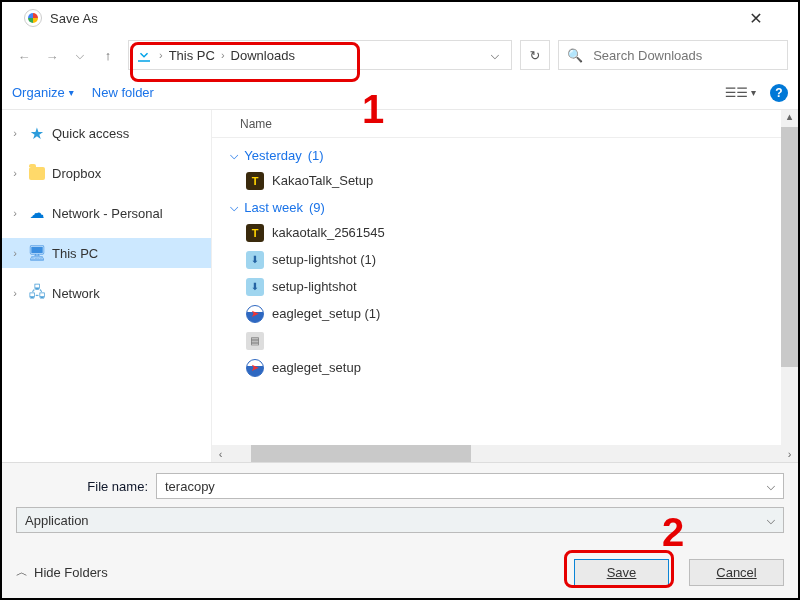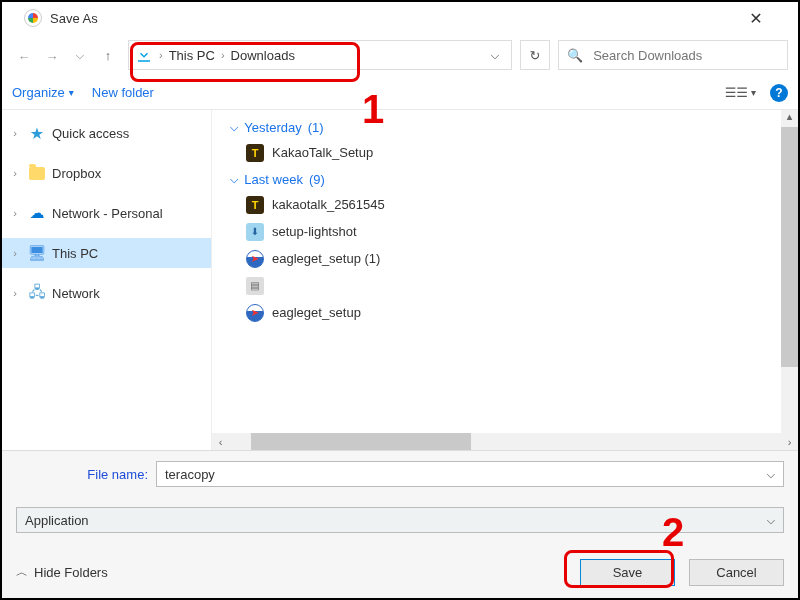--- a/index.html
+++ b/index.html
@@ -64,28 +64,28 @@
   .hscroll .spacer { flex:1; }
   .vscroll { position:absolute; right:0; top:0; bottom:17px; width:17px; background:#f1f1f1; }
   .vscroll .up { height:17px; text-align:center; font-size:11px; color:#666;}
   .vscroll .thumb { width:17px; height:240px; background:#c9c9c9; }
   
   .ann-breadcrumb { position:absolute; border:3px solid #e60000; border-radius:8px; pointer-events:none; }
   .ann-label { position:absolute; color:#e60000; font-weight:900; font-size:40px; font-family: Arial, sans-serif; pointer-events:none; }
   
   .bottom { border-top:1px solid #ddd; background:#f6f6f6; padding:10px 14px 12px 14px; display:flex; flex-direction:column; gap:8px; }
   .brow { display:flex; align-items:center; gap:8px; }
-  .brow label { width:132px; text-align:right; font-size:13px; color:#1d4ed8; }
+  .brow label { width:132px; text-align:right; font-size:13px; color:#0f172a; }
   .combo { flex:1; height:26px; border:1px solid #bbb; background:#fff; display:flex; align-items:center; padding:0 8px; justify-content:space-between; }
-  .combo.app { background:#eef2f3;margin-top:12px; }
+  .combo.app { background:#eef2f3; }
   .combo .drop { color:#666; font-size:11px; }
   .btnrow { display:flex; align-items:center; margin-top:18px; }
   .hide-folders { display:flex; align-items:center; gap:6px; font-size:13px; color:#333; }
   .btnrow .spacer { flex:1; }
-  .btn { width:95px; height:27px; border:1px solid #bdbdbd; background:#eaeaea; display:flex; align-items:center; justify-content:center; font-size:13px; margin-left:14px; }
+  .btn { width:95px; height:27px; border:1px solid #bdbdbd; background:#eaeaea; display:flex; align-items:center; justify-content:center; font-size:13px; margin-left:20px;text-decoration:underline; }
   .btn.save { border:1px solid #0a84d6; background:#eaeaea; }
 </style>
 </head>
 <body>
 
 <div class="window">
 
   <div class="titlebar">
     <div class="appicon"></div>
     <div class="title">Save As</div>
@@ -162,39 +162,44 @@
       </div>
       <div style="height:10px;"></div>
       <div class="side-item">
         <span class="side-caret">›</span>
         <span class="side-icon net">🖧</span>
         <span class="side-label">Network</span>
       </div>
     </div>
 
     <div class="filelist">
+      <div class="colhdr">Name</div>
       <div class="files">
         <div class="group-hdr">
           <span class="gc">⌵</span>
           <span>Yesterday</span>
           <span>(1)</span>
         </div>
         <div class="file-row">
           <span class="f-icon kakao">T</span>
           <span>KakaoTalk_Setup</span>
         </div>
 
         <div class="group-hdr">
           <span class="gc">⌵</span>
           <span>Last week</span>
           <span>(9)</span>
         </div>
         <div class="file-row">
           <span class="f-icon kakao">T</span>
           <span>kakaotalk_2561545</span>
+        </div>
+        <div class="file-row">
+          <span class="f-icon inst"></span>
+          <span>setup-lightshot (1)</span>
         </div>
         <div class="file-row">
           <span class="f-icon inst"></span>
           <span>setup-lightshot</span>
         </div>
         <div class="file-row">
           <span class="f-icon eagle">➤</span>
           <span>eagleget_setup (1)</span>
         </div>
         <div class="file-row">

